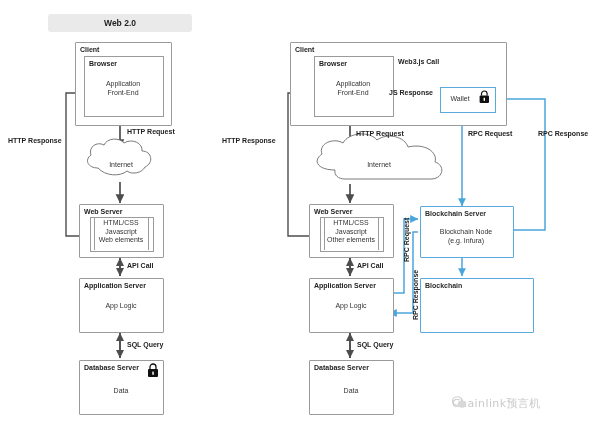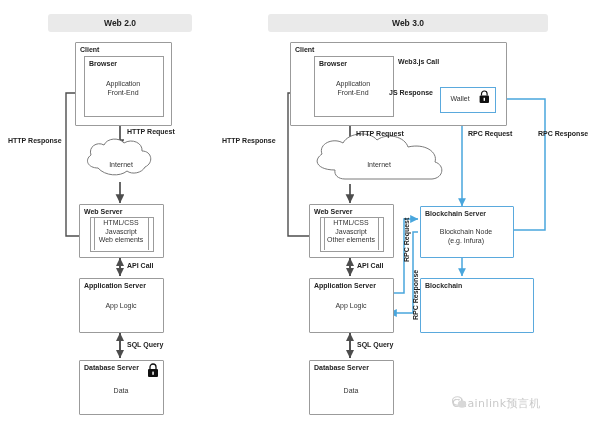--- a/index.html
+++ b/index.html
@@ -128,21 +128,20 @@
       <g transform="translate(500,296)">
         <path d="M14,0 L26,7 L26,21 L14,28 L2,21 L2,7 Z"></path>
         <path d="M2,7 L14,14 L26,7 M14,14 L14,28"></path>
       </g>
       <path d="M462,310 L470,310" stroke-width="3"></path>
       <path d="M494,310 L502,310" stroke-width="3"></path>
     </g>
   </svg>
 
   <div class="abs pill" style="left:48px;top:14px;width:144px;height:18px;">Web 2.0</div>
-  <div class="abs pill" style="left:268px;top:14px;width:280px;height:18px;">Web 3.0</div>
 
   <div class="abs gbox" style="left:75px;top:42px;width:95px;height:82px;">
     <span class="glabel">Client</span>
   </div>
   <div class="abs ibox" style="left:84px;top:56px;width:78px;height:59px;">
     <span class="glabel">Browser</span>
   </div>
   <div class="ctext" style="top:80px;left:90px;width:66px;">Application</div>
   <div class="ctext" style="top:88.6px;left:90px;width:66px;">Front-End</div>
 

